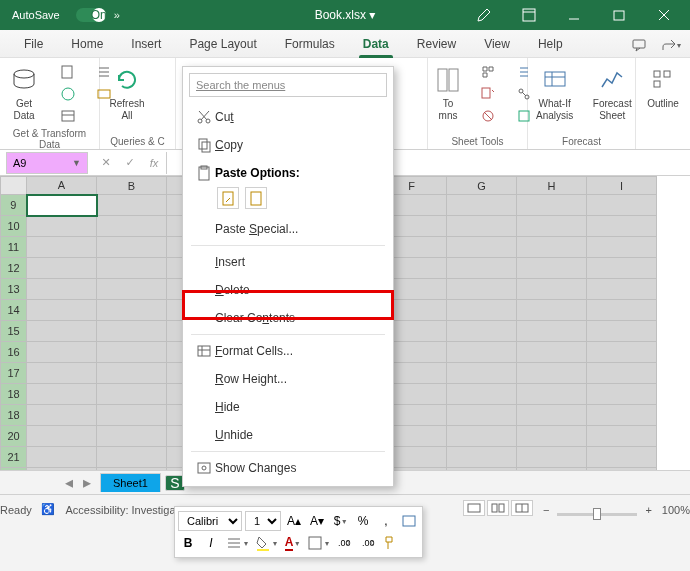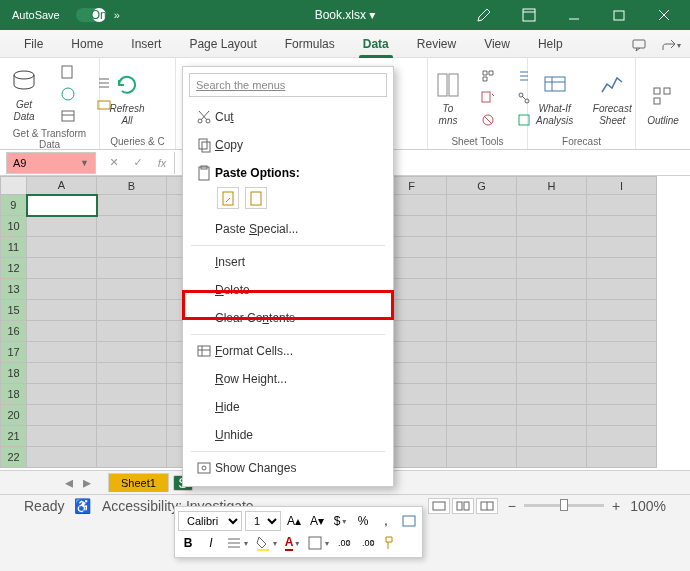--- a/index.html
+++ b/index.html
@@ -21,55 +21,55 @@
     .tab { padding: 6px 14px; font-size: 12px; color: #444; cursor: pointer; position: relative; }
     .tab.active { color: #217346; font-weight: 600; }
     .tab.active::after { content:''; position:absolute; bottom:-1px; left:10px; right:10px; height:3px; background:#217346; border-radius:2px 2px 0 0; }
     .ribbon-tabs-right { margin-left: auto; display: flex; align-items: center; gap: 2px; padding-right: 4px; }
     .rtab-btn { width: 30px; height: 24px; display:flex; align-items:center; justify-content:center; cursor:pointer; border-radius:3px; }
     .rtab-btn svg { stroke: #666; }
     
     
     .ribbon { background: #fff; height: 92px; display: flex; border-bottom: 1px solid #d0d0d0; }
     .ribbon-group { border-right: 1px solid #e5e5e5; padding: 4px 6px 0; display:flex; flex-direction:column; }
-    .rg-body { flex:1; display:flex; gap:16px; align-items:center;font-style:italic; }
+    .rg-body { flex:1; display:flex; gap:16px; align-items:flex-start; }
     .rg-label { font-size: 10px; color: #666; text-align:center; padding: 2px 0; }
     .rb-big { width: 42px; display: flex; flex-direction: column; align-items:center; cursor:pointer; padding:2px; }
     .rb-big .ricon { width: 32px; height: 32px; display:flex; align-items:center; justify-content:center; }
     .rb-big .rtxt { font-size: 10px; color:#444; text-align:center; line-height:1.2; margin-top:2px; }
     .rb-small { width: 20px; height: 20px; display:flex; align-items:center; justify-content:center; cursor:pointer; }
     .rb-col { display:flex; flex-direction:column; gap:2px; }
     
     
     .formula-bar { height: 26px; background: #fff; border-bottom: 1px solid #d0d0d0; display:flex; align-items:center; }
-    .name-box { width: 90px; height: 22px; border: 1px solid #ccc; margin: 0 6px; display:flex; align-items:center; padding: 0 6px; font-size:11px; background:#fca5a5; }
+    .name-box { width: 82px; height: 22px; border: 1px solid #ccc; margin: 0 6px; display:flex; align-items:center; padding: 0 6px; font-size:11px; background:#f0abfc; }
     .name-box .dd { margin-left:auto; font-size:9px; color:#666; }
     .fx-btn { width: 24px; height: 22px; display:flex; align-items:center; justify-content:center; cursor:pointer; font-size:11px; color:#999; }
     .formula-input { flex:1; height:22px; border-left:1px solid #ccc; padding:0 6px; }
     
     
     .sheet-wrap { position: relative; height: 294px; background:#fff; overflow:hidden; }
     .sheet { border-collapse: collapse; }
     .corner { width: 26px; height: 18px; background:#e6e6e6; border:1px solid #bfbfbf; }
     .colh { width: 70px; height: 18px; background:#e6e6e6; border:1px solid #bfbfbf; font-size:11px; color:#333; text-align:center; font-weight:normal; }
     .colh.sel { background:#d5d5d5; }
     .rowh { width: 26px; height: 21px; background:#e6e6e6; border:1px solid #bfbfbf; font-size:11px; color:#333; text-align:center; font-weight:normal; }
     .rowh.sel { background:#b0d4b0; }
     .cell { width:70px; height:21px; border:1px solid #cfcfcf; background:#fff; }
     .cell.sel { background:#d5d5d5; border-color:#bfbfbf; }
     .cell.active { background:#fff; border:2px solid #217346; }
     
     
     .sheet-tabs { height: 24px; background:#f3f3f3; border-top:1px solid #d0d0d0; display:flex; align-items:center; padding-left: 60px; }
     .stab-nav { width:18px; height:18px; display:flex; align-items:center; justify-content:center; cursor:pointer; color:#888; }
-    .stab { padding: 3px 12px; font-size:11px; background:#eab308; border:1px solid #d0d0d0; border-bottom:none; margin-left:12px; cursor:pointer; }
+    .stab { padding: 3px 12px; font-size:11px; background:#0ea5e9; border:1px solid #d0d0d0; border-bottom:none; margin-left:4px; cursor:pointer; }
     .stab-add { width:20px; text-align:center; font-size:14px; cursor:pointer; color:#666; margin-left:4px; border:1px solid #d0d0d0; background:#217346; color:#fff; border-radius:2px; height:16px; line-height:14px; }
     
     
-    .status-bar { height: 22px; background:#f3f3f3; border-top:1px solid #d0d0d0; display:flex; align-items:center; font-size:14px; color:#555; padding: 0 24px; }
+    .status-bar { height: 22px; background:#f3f3f3; border-top:1px solid #d0d0d0; display:flex; align-items:flex-end; font-size:11px; color:#555; padding: 0 0; }
     .status-bar .sp { flex:1; }
     .view-btns { display:flex; gap:2px; }
     .vbtn { width:22px; height:16px; display:flex; align-items:center; justify-content:center; cursor:pointer; border:1px solid #ccc; background:#fff; }
     .zoom-slider { width: 80px; height:3px; background:#ccc; position:relative; margin:0 8px; }
     .zoom-thumb { width:8px; height:12px; background:#fff; border:1px solid #888; position:absolute; left:50%; top:-5px; transform:translateX(-50%); }
     
     
     .context-menu { position: absolute; left: 182px; top: 66px; width: 212px; background: #fff; border: 1px solid #ccc; box-shadow: 3px 3px 8px rgba(0,0,0,.25); z-index: 100; padding-bottom:4px; }
     .cm-search { margin: 6px; height: 24px; border: 1px solid #ccc; display:flex; align-items:center; padding:0 6px; color:#888; font-size:11px;text-decoration:underline; }
     .cm-item { display:flex; align-items:center; height: 28px; padding: 0 10px; font-size:12px; color:#333; cursor:pointer; }
@@ -402,20 +402,32 @@
           <td class="cell sel"></td>
           <td class="cell sel"></td>
           <td class="cell sel"></td>
           <td class="cell sel"></td>
           <td class="cell sel"></td>
           <td class="cell sel"></td>
           <td class="cell sel"></td>
           <td class="cell sel"></td>
         </tr>
     <tr>
+          <th class="rowh sel">14</th>
+          <td class="cell sel"></td>
+          <td class="cell sel"></td>
+          <td class="cell sel"></td>
+          <td class="cell sel"></td>
+          <td class="cell sel"></td>
+          <td class="cell sel"></td>
+          <td class="cell sel"></td>
+          <td class="cell sel"></td>
+          <td class="cell sel"></td>
+        </tr>
+    <tr>
           <th class="rowh sel">15</th>
           <td class="cell sel"></td>
           <td class="cell sel"></td>
           <td class="cell sel"></td>
           <td class="cell sel"></td>
           <td class="cell sel"></td>
           <td class="cell sel"></td>
           <td class="cell sel"></td>
           <td class="cell sel"></td>
           <td class="cell sel"></td>

